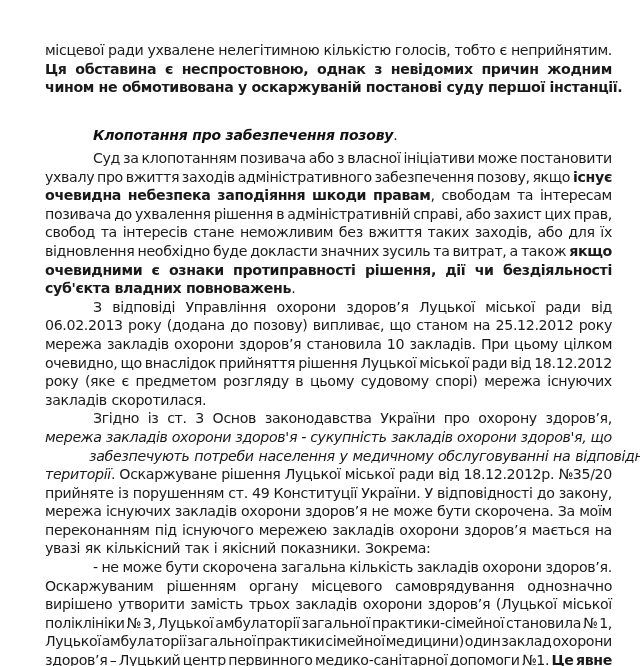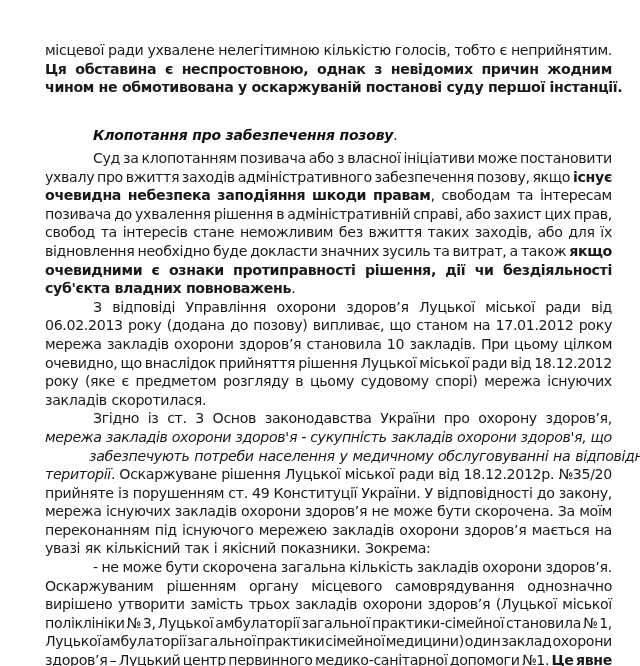--- a/index.html
+++ b/index.html
@@ -186,21 +186,21 @@
       <div style="display: flex; justify-content: space-between; width: 100%;">
         <span class="w"><span>06.02.2013</span></span>
         <span class="w"><span>року</span></span>
         <span class="w"><span>(додана</span></span>
         <span class="w"><span>до</span></span>
         <span class="w"><span>позову)</span></span>
         <span class="w"><span>випливає,</span></span>
         <span class="w"><span>що</span></span>
         <span class="w"><span>станом</span></span>
         <span class="w"><span>на</span></span>
-        <span class="w"><span>17.01.2012</span></span>
+        <span class="w"><span>25.12.2012</span></span>
         <span class="w"><span>року</span></span>
       </div>
     </div>
     <div class="ln">
       <div style="display: flex; justify-content: space-between; width: 100%;">
         <span class="w"><span>мережа</span></span>
         <span class="w"><span>закладів</span></span>
         <span class="w"><span>охорони</span></span>
         <span class="w"><span>здоров’я</span></span>
         <span class="w"><span>становила</span></span>

